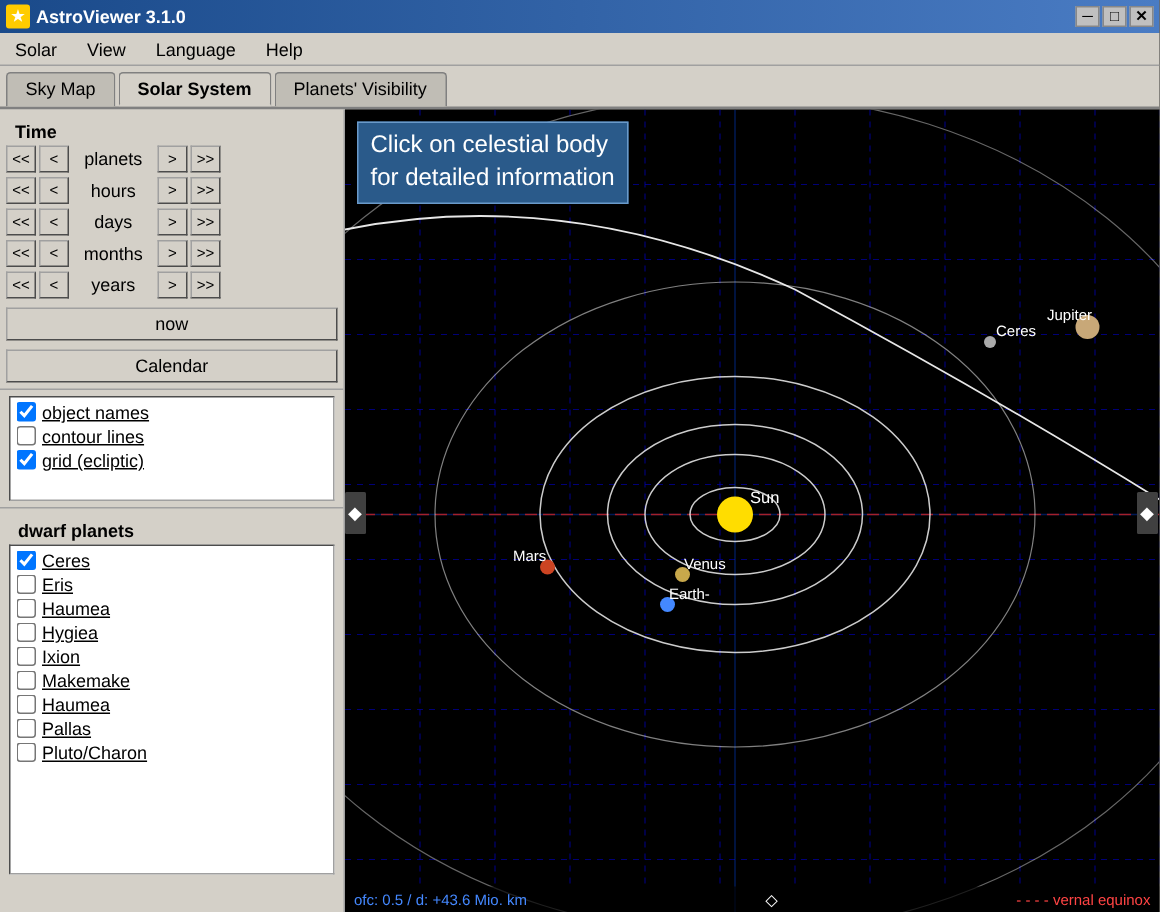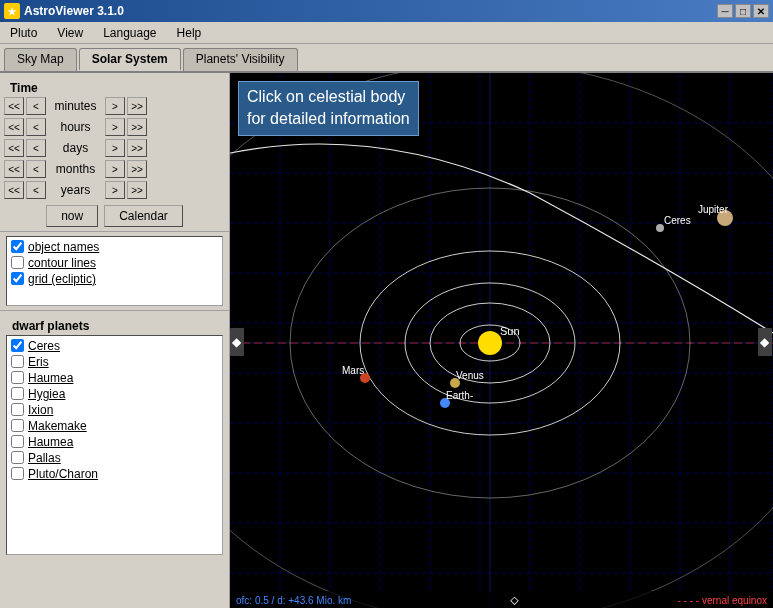--- a/index.html
+++ b/index.html
@@ -107,21 +107,22 @@
       display: flex;
       align-items: center;
       justify-content: center;
       padding: 0;
     }
 
     .btn-row {
       display: flex;
       gap: 6px;
       margin-top: 6px;
-      justify-content: center;
+      justify-content: flex-end;
+      flex-direction: column;
     }
     .btn {
       padding: 3px 14px;
       background: #d4d0c8;
       border: 1px outset #a0a0a0;
       cursor: pointer;
       font-size: 12px;
     }
 
     .aux-section, .dwarf-section {
@@ -212,21 +213,21 @@
     <span>AstroViewer 3.1.0</span>
   </div>
   <div class="title-bar-controls">
     <div class="title-btn">─</div>
     <div class="title-btn">□</div>
     <div class="title-btn">✕</div>
   </div>
 </div>
 
 <div class="menu-bar">
-  <span class="menu-item">Pluto</span>
+  <span class="menu-item">Solar</span>
   <span class="menu-item">View</span>
   <span class="menu-item">Language</span>
   <span class="menu-item">Help</span>
 </div>
 
 <div class="tab-bar">
   <div class="tab">Sky Map</div>
   <div class="tab active">Solar System</div>
   <div class="tab">Planets' Visibility</div>
 </div>
@@ -234,21 +235,21 @@
 <div class="main-content">
 
   <div class="left-panel">
 
     <div class="time-section">
       <div class="section-title">Time</div>
 
       <div class="time-row">
         <button class="time-btn">&lt;&lt;</button>
         <button class="time-btn">&lt;</button>
-        <span class="time-label">minutes</span>
+        <span class="time-label">planets</span>
         <button class="time-btn">&gt;</button>
         <button class="time-btn">&gt;&gt;</button>
       </div>
 
       <div class="time-row">
         <button class="time-btn">&lt;&lt;</button>
         <button class="time-btn">&lt;</button>
         <span class="time-label">hours</span>
         <button class="time-btn">&gt;</button>
         <button class="time-btn">&gt;&gt;</button>

